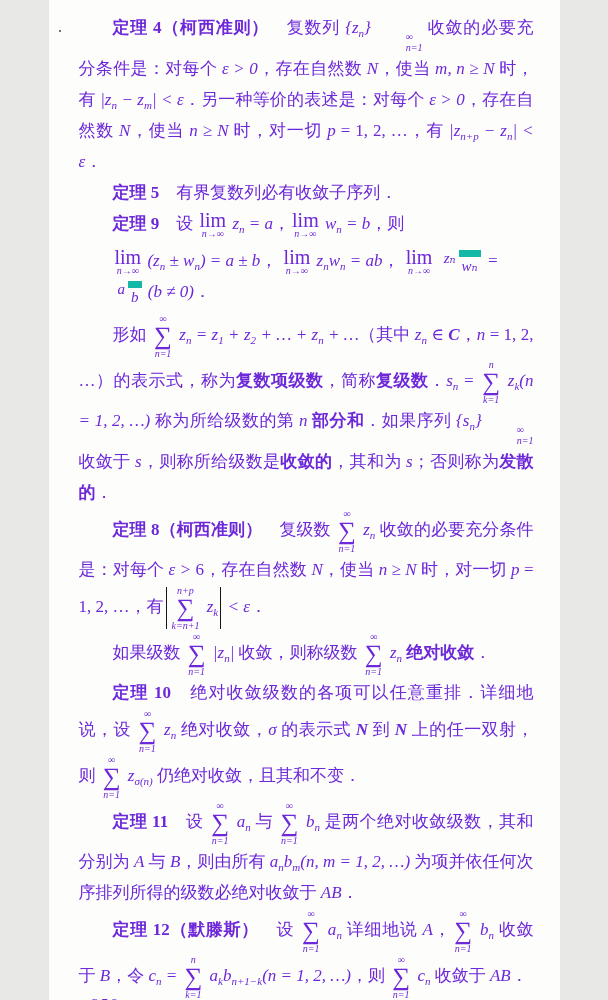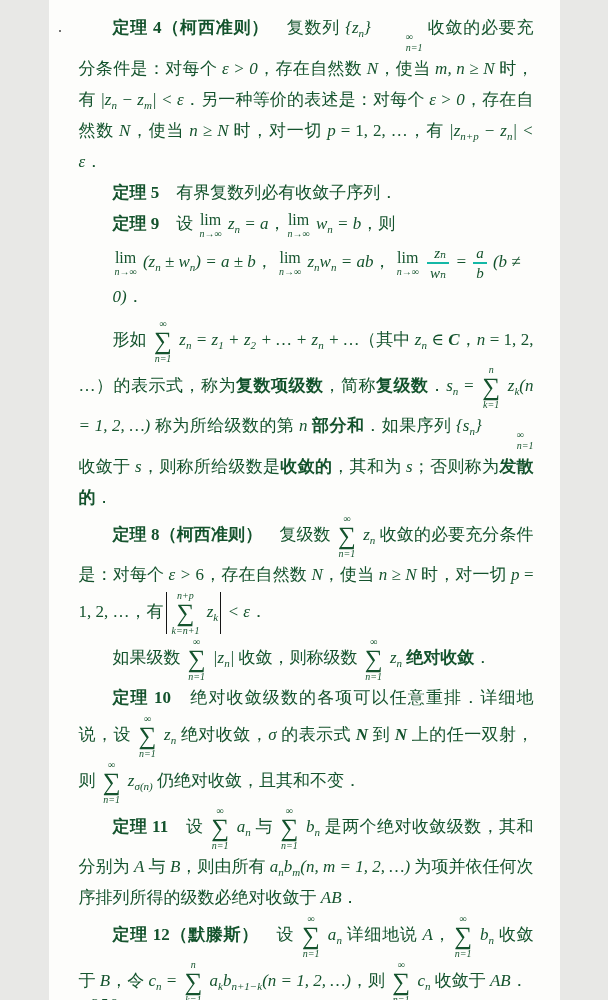--- a/index.html
+++ b/index.html
@@ -1,21 +1,21 @@
 <!DOCTYPE html>
 <html><head>
 <meta charset="utf-8">
 <style>
   html,body{margin:0;padding:0;background:#e8e8e6;}
   .page{
     position:relative;
     width:511px;height:1000px;
     margin:0 auto;
     background:#fdfdfb;
-    color:#14532d;
+    color:#6d28d9;
     font-family:"Liberation Serif","DejaVu Serif",serif;
     overflow:hidden;
     box-sizing:border-box;
   }
   .content{
     position:absolute;
     left:30px;right:26px;top:12px;
     font-size:17px;
     line-height:31px;
     text-align:justify;
@@ -39,29 +39,29 @@
   .sum{
     display:inline-flex;flex-direction:column;align-items:center;
     vertical-align:middle;line-height:1;margin:0 3px;text-indent:0;
   }
   .sum-t,.sum-b{font-size:10px;font-style:italic;line-height:11px;}
   .sig{font-size:25px;line-height:24px;font-style:normal;}
   .lim{
     display:inline-flex;flex-direction:column;align-items:center;
     vertical-align:middle;line-height:1;margin:0 2px;text-indent:0;
   }
-  .lim-w{font-size:16px;line-height:16px;}
+  .lim-w{font-size:20px;line-height:16px;}
   .lim-u{font-size:10px;font-style:italic;line-height:11px;}
   .frac{
-    display:inline-flex;flex-direction:column;align-items:flex-end;
+    display:inline-flex;flex-direction:row;align-items:flex-start;
     vertical-align:middle;line-height:1;margin:0 2px;
     font-style:italic;font-size:15px;text-indent:0;
   }
   .frac .num{padding:0 3px 1px 3px;line-height:16px;}
-  .frac .den{border-top:2px solid #14b8a6;padding:1px 3px 0 3px;line-height:16px;}
+  .frac .den{border-top:7px solid #14b8a6;padding:1px 3px 0 3px;line-height:16px;}
   .tb{
     display:inline-block;width:1px;height:42px;background:#151515;
     vertical-align:middle;margin:0 2px;
   }
   .footer{
     position:absolute;left:30px;top:996px;
     font-size:15px;letter-spacing:2px;
   }
   .speck{position:absolute;width:3px;height:3px;background:#444;border-radius:50%;}
 </style>

